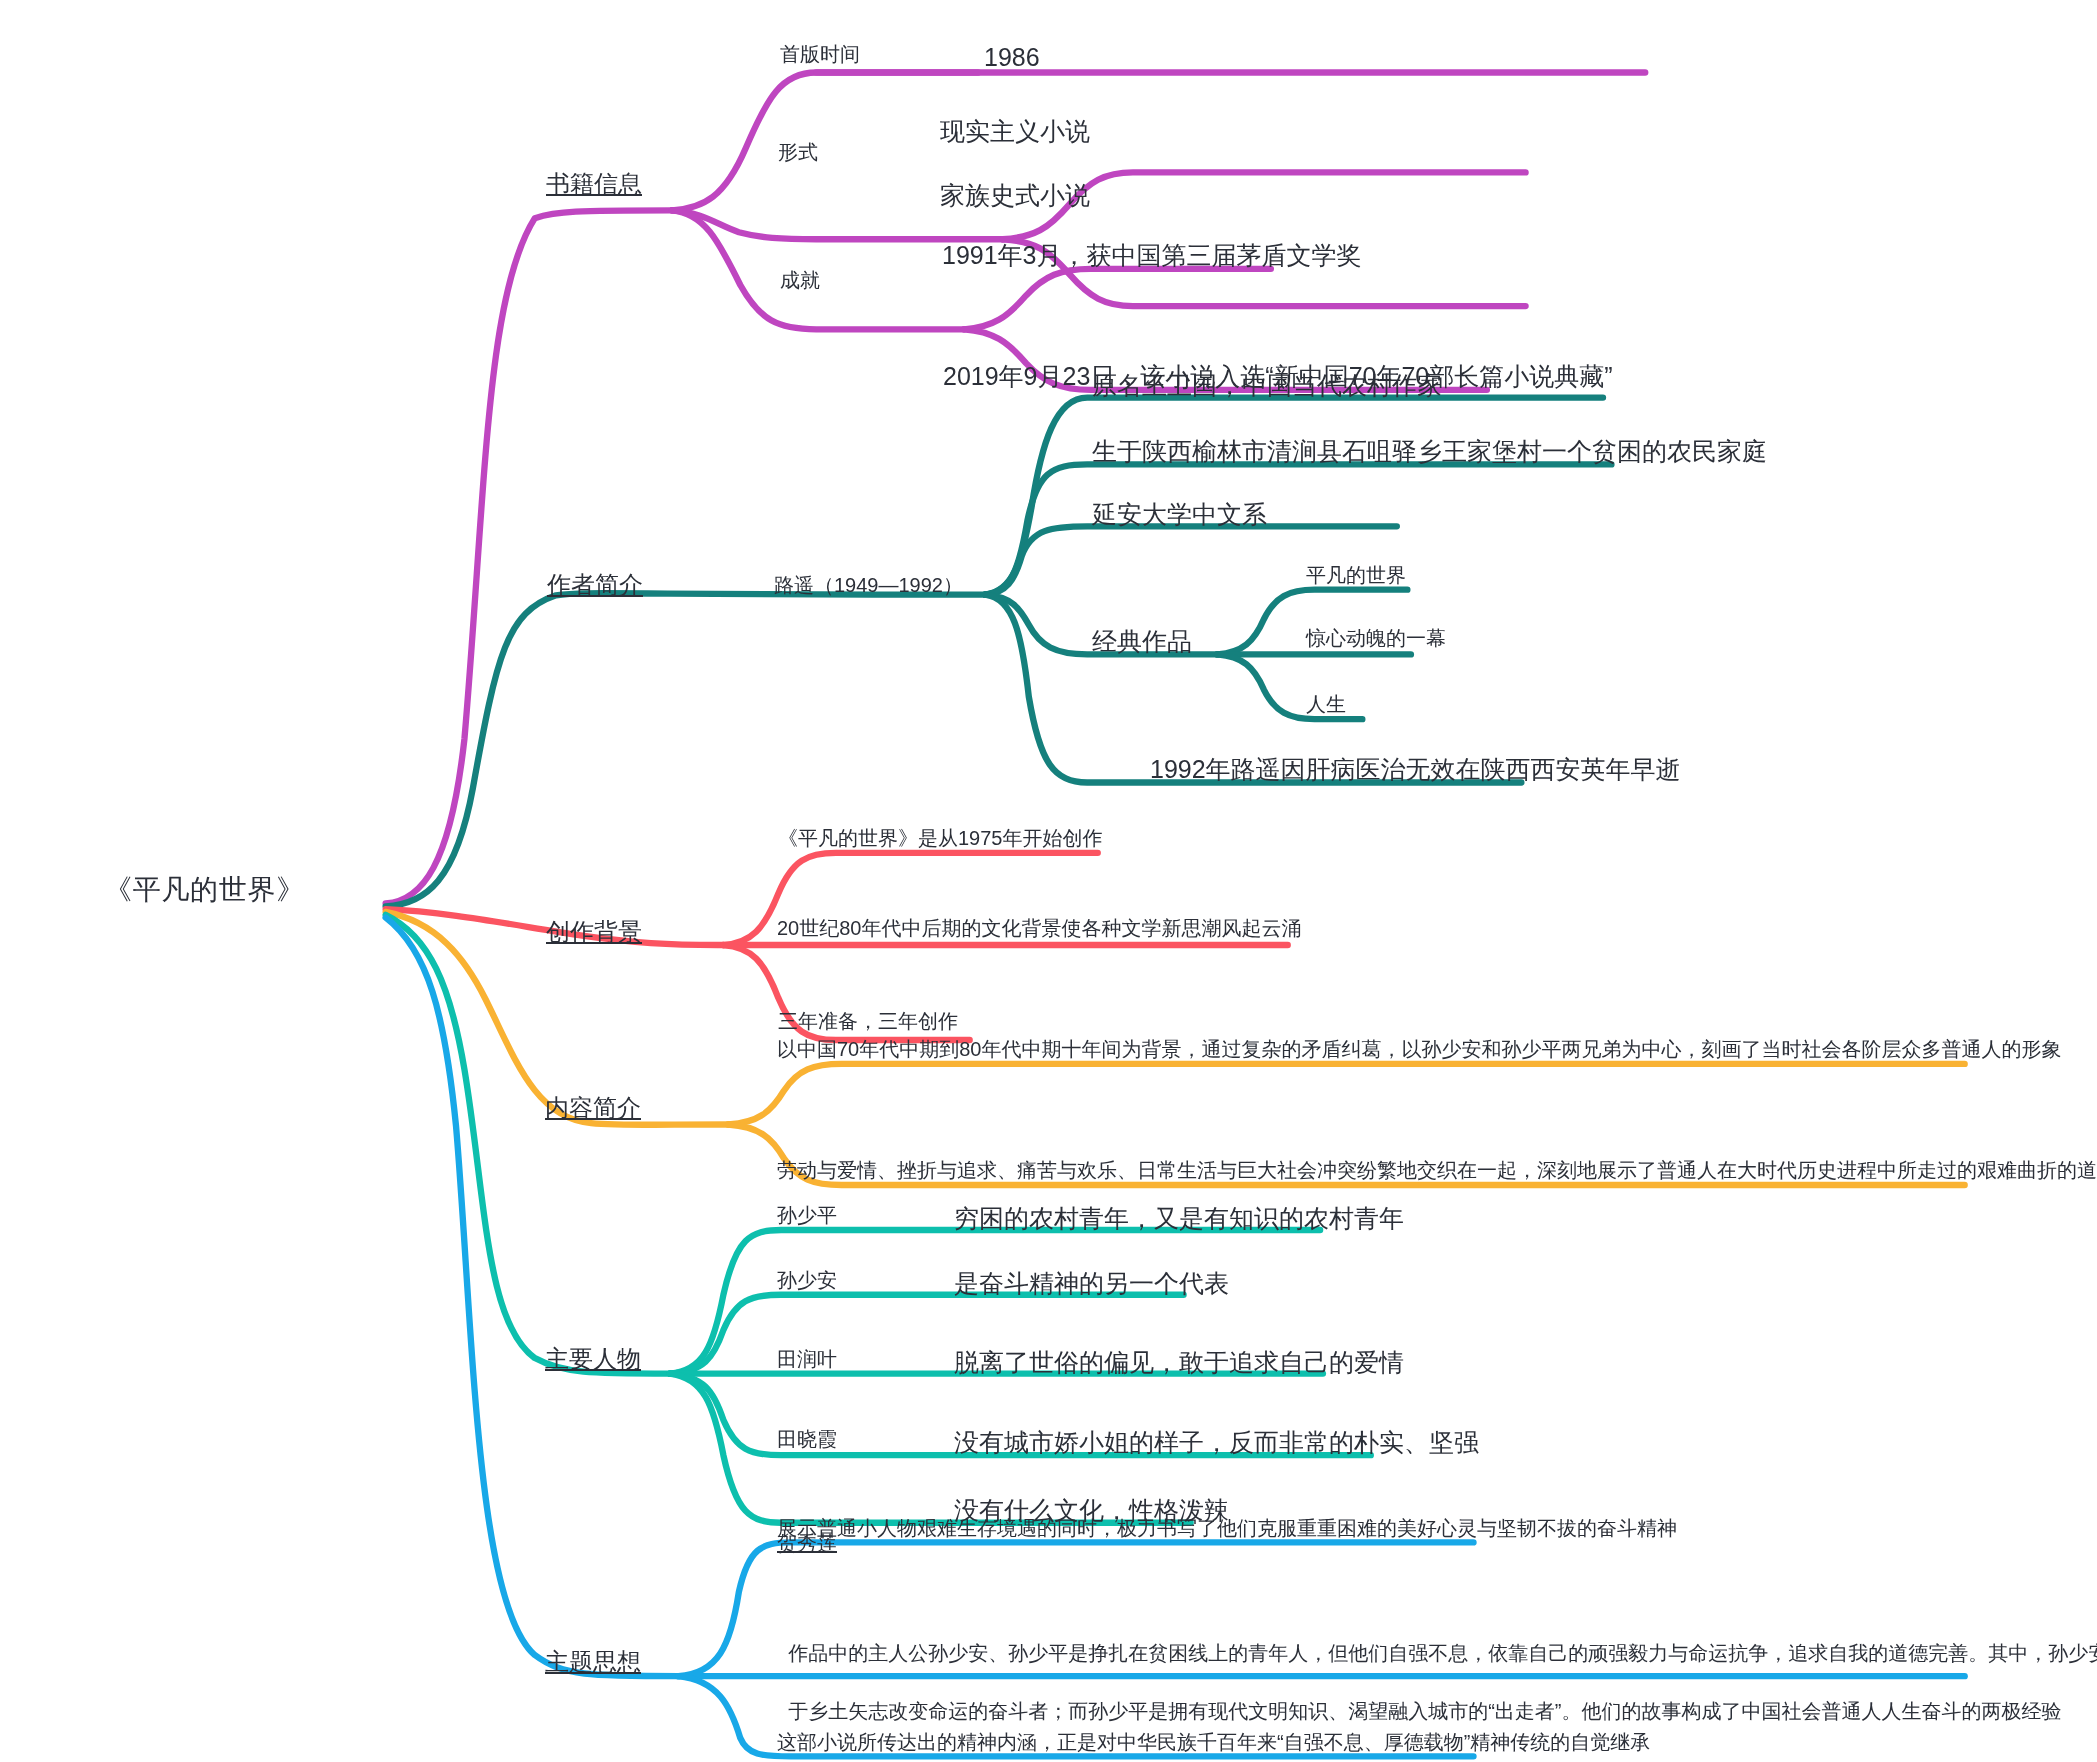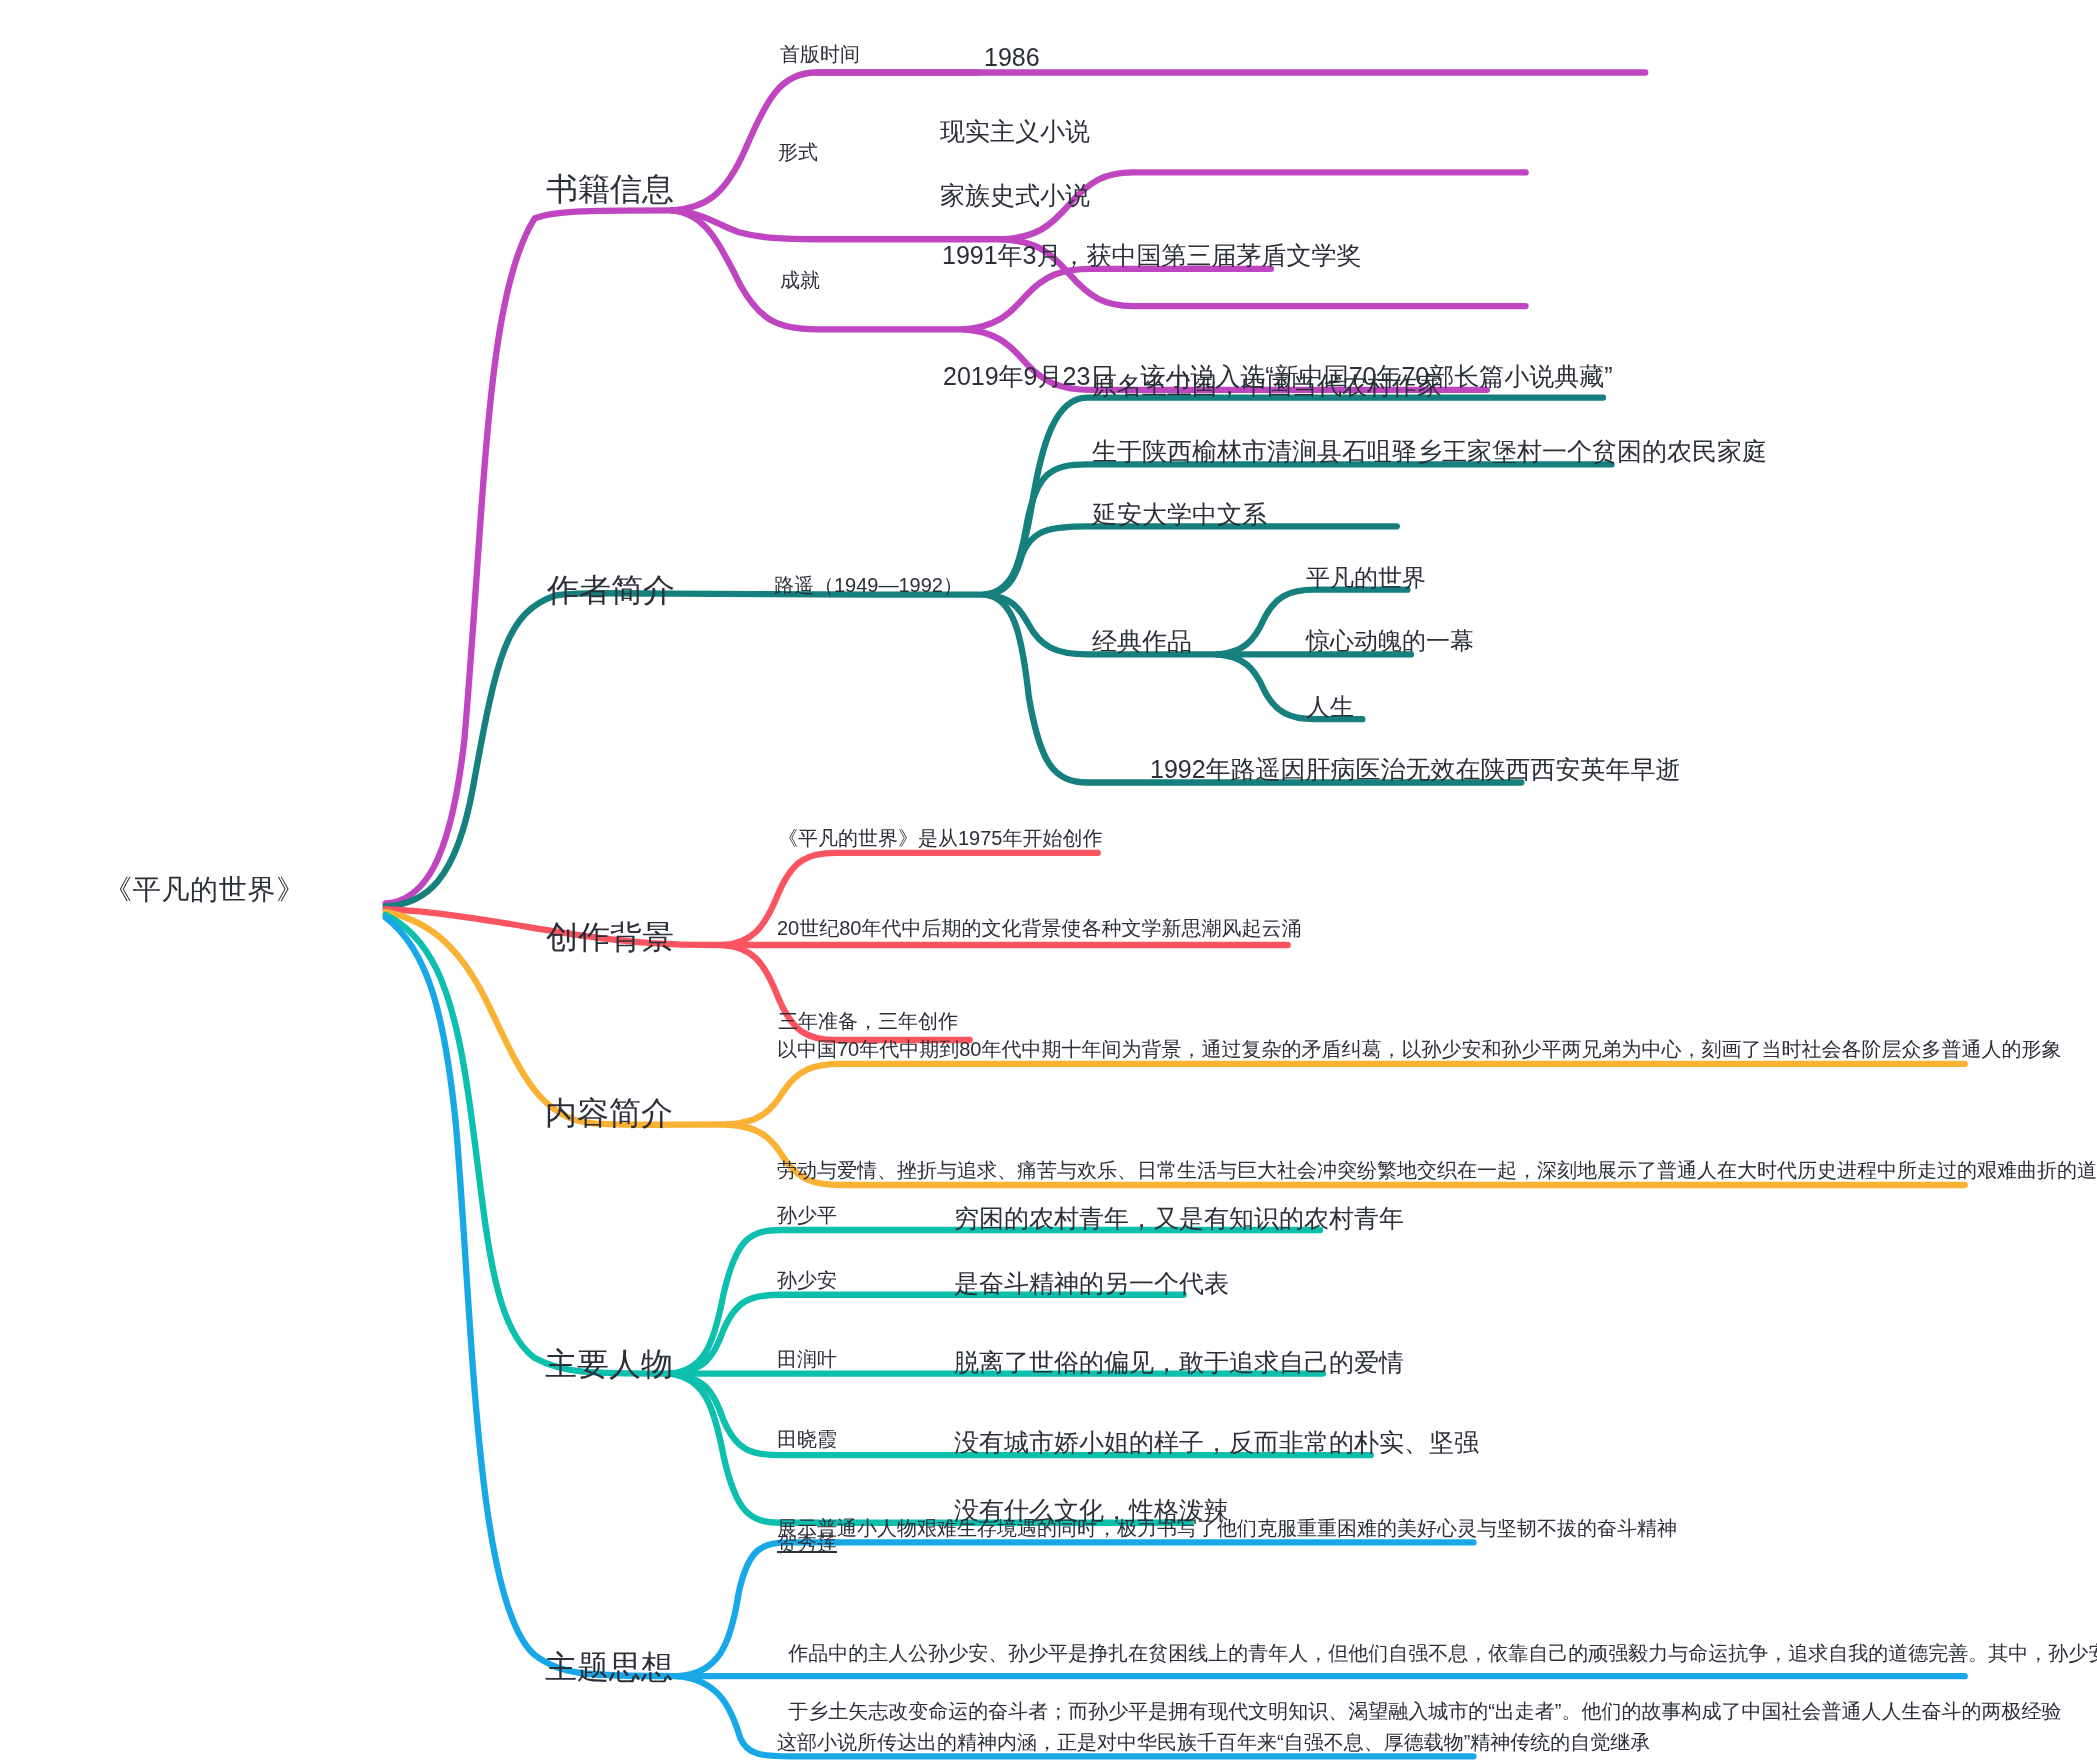--- a/index.html
+++ b/index.html
@@ -14,24 +14,24 @@
   .mm-text{
     position:absolute;
     white-space:pre;
     color:#2b2f38;
     line-height:1.34;
   }
   .root-label{
     font-size:28px;
     letter-spacing:0.7px;
   }
-  .lvl1-label{font-size:32px;}
+  .lvl1-label{font-size:24px;text-decoration:underline;}
   .lvl2-label{font-size:20px;}
   .lvl3-label{font-size:25px;}
-  .leaf-label{font-size:24px;}
+  .leaf-label{font-size:20px;}
   .multiline{line-height:1.45;}
 </style>
 </head>
 <body>
 
 <svg id="mindmap" viewBox="0 0 2980 2504" xmlns="http://www.w3.org/2000/svg">
 
   <g fill="none" stroke-linecap="round" stroke-linejoin="round">
 
     <g>

